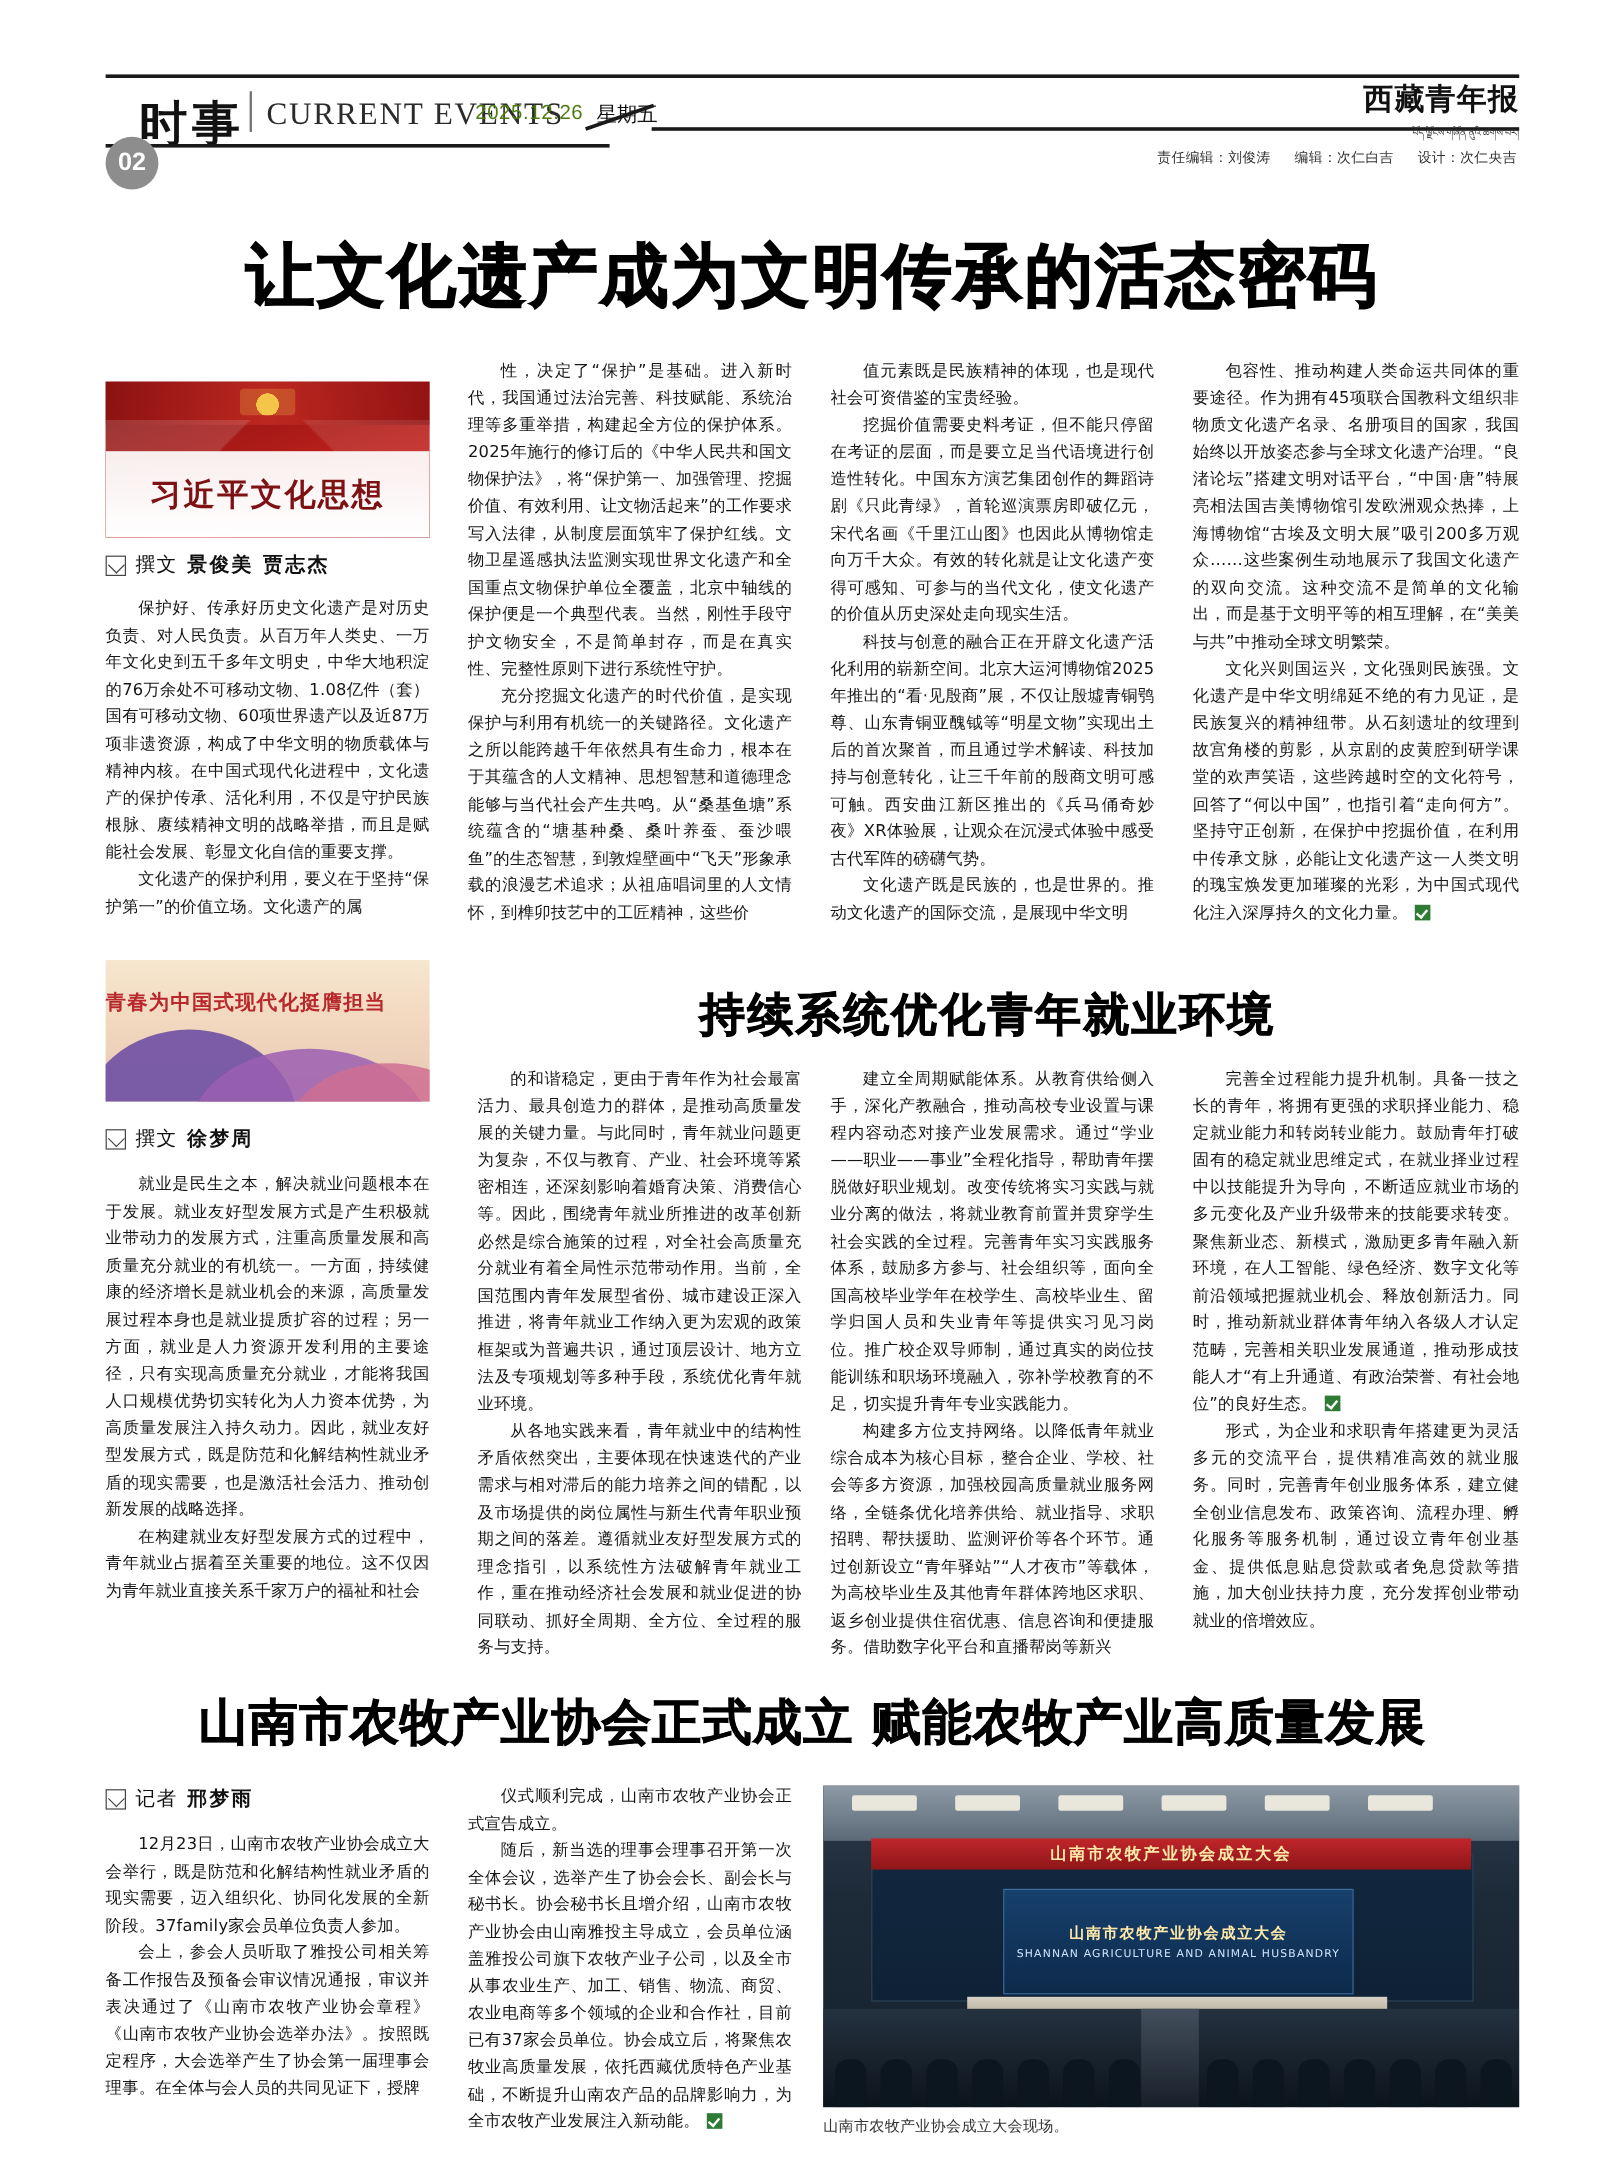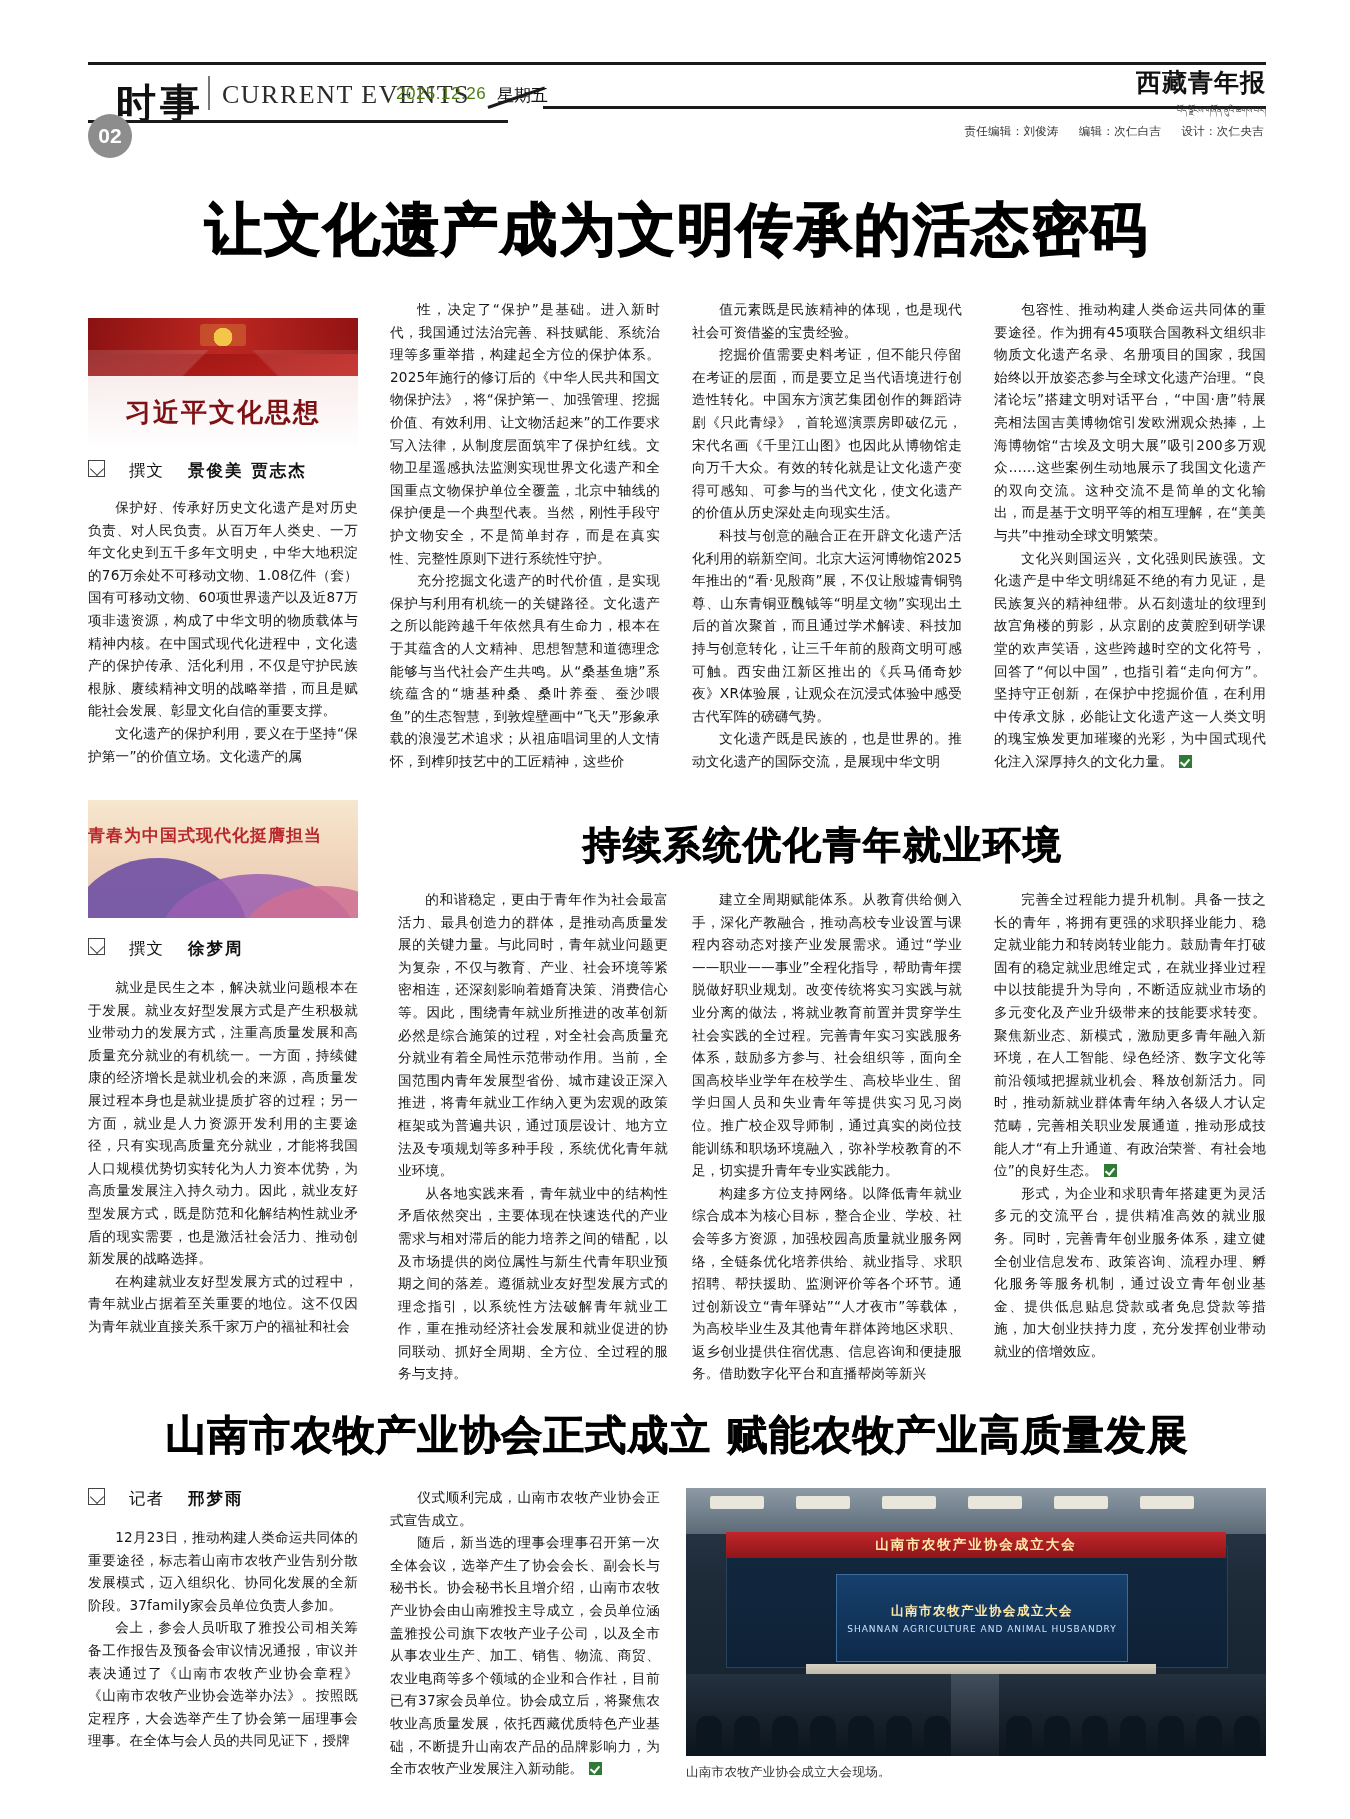--- a/index.html
+++ b/index.html
@@ -223,22 +223,22 @@
       linear-gradient(-135deg, rgba(255,255,255,.1) 0 35%, transparent 36%);
   }
 
   .byline {
     position: absolute;
     font-family: "DejaVu Sans", sans-serif;
     font-size: 16.5px;
     color: #111;
     letter-spacing: 1px;
     display: flex;
-    align-items: flex-start;
-    gap: 24px;
+    align-items: center;
+    gap: 8px;
   }
   .byline .pen {
     display: inline-block;
     width: 15px; height: 15px;
     border: 1.3px solid #444;
     position: relative;
   }
   .byline .pen::after {
     content: "";
     position: absolute;
@@ -549,21 +549,21 @@
 
   <div class="headline3">山南市农牧产业协会正式成立  赋能农牧产业高质量发展</div>
 
   <div class="byline" style="left:88px; top:1488px;">
     <span class="pen"></span>
     <span class="label">记者</span>
     <span class="names">邢梦雨</span>
   </div>
 
   <div class="col-text" style="left:88px; top:1526px; width:270px;">
-    <p>12月23日，推动构建人类命运共同体的重要途径，标志着山南市农牧产业告别分散发展模式，迈入组织化、协同化发展的全新阶段。37family家会员单位负责人参加。</p>
+    <p>12月23日，山南市农牧产业协会成立大会举行，既是防范和化解结构性就业矛盾的现实需要，迈入组织化、协同化发展的全新阶段。37family家会员单位负责人参加。</p>
     <p>会上，参会人员听取了雅投公司相关筹备工作报告及预备会审议情况通报，审议并表决通过了《山南市农牧产业协会章程》《山南市农牧产业协会选举办法》。按照既定程序，大会选举产生了协会第一届理事会理事。在全体与会人员的共同见证下，授牌</p>
   </div>
 
   <div class="col-text" style="left:390px; top:1486px; width:270px;">
     <p>仪式顺利完成，山南市农牧产业协会正式宣告成立。</p>
     <p><span>随后，新当选的理事会理事召开第一次全体会议，选举产生了协会会长、副会长与秘书长。协会秘书长且增介绍，山南市农牧产业协会由山南雅投主导成立，会员单位涵盖雅投公司旗下农牧产业子公司，以及全市从事农业生产、加工、销售、物流、商贸、农业电商等多个领域的企业和合作社，目前已有37家会员单位。协会成立后，将聚焦农牧业高质量发展，依托西藏优质特色产业基础，不断提升山南农产品的品牌影响力，为全市农牧产业发展注入新动能。</span><span class="end-mark"></span></p>
   </div>
 
   <div class="photo">
     <div class="ceiling"></div>

